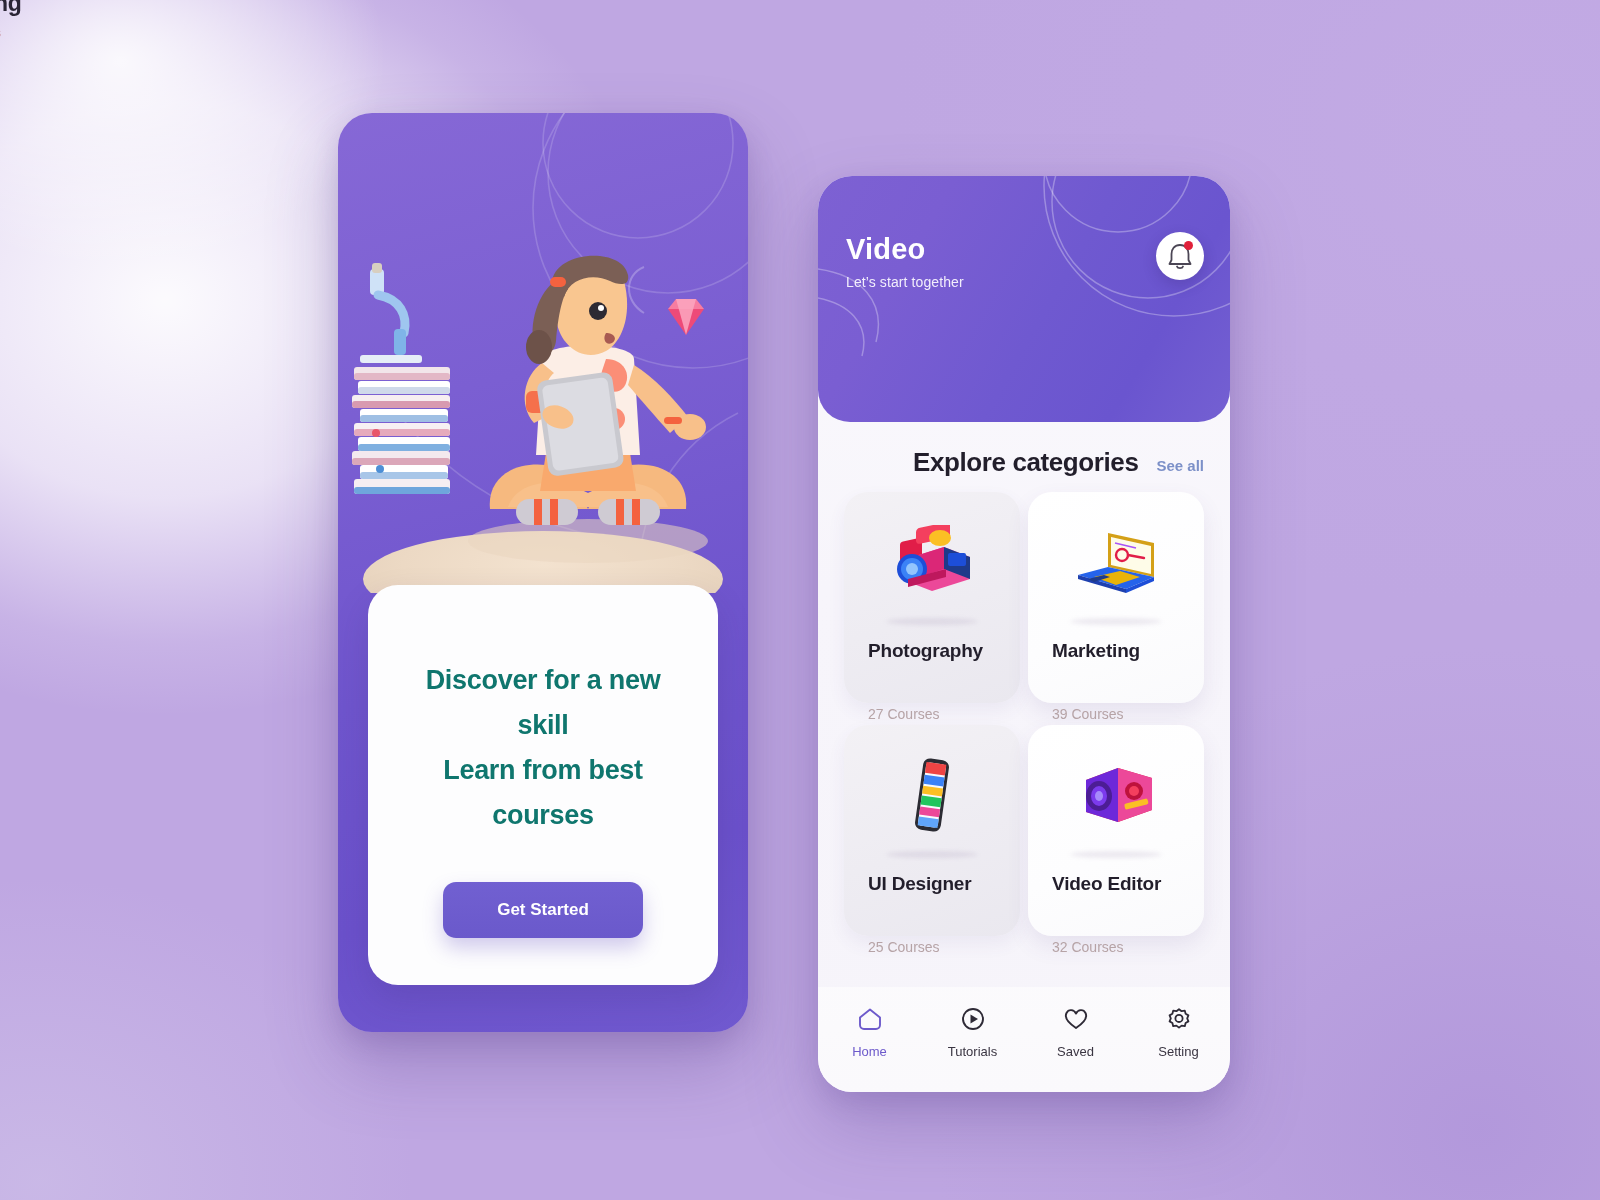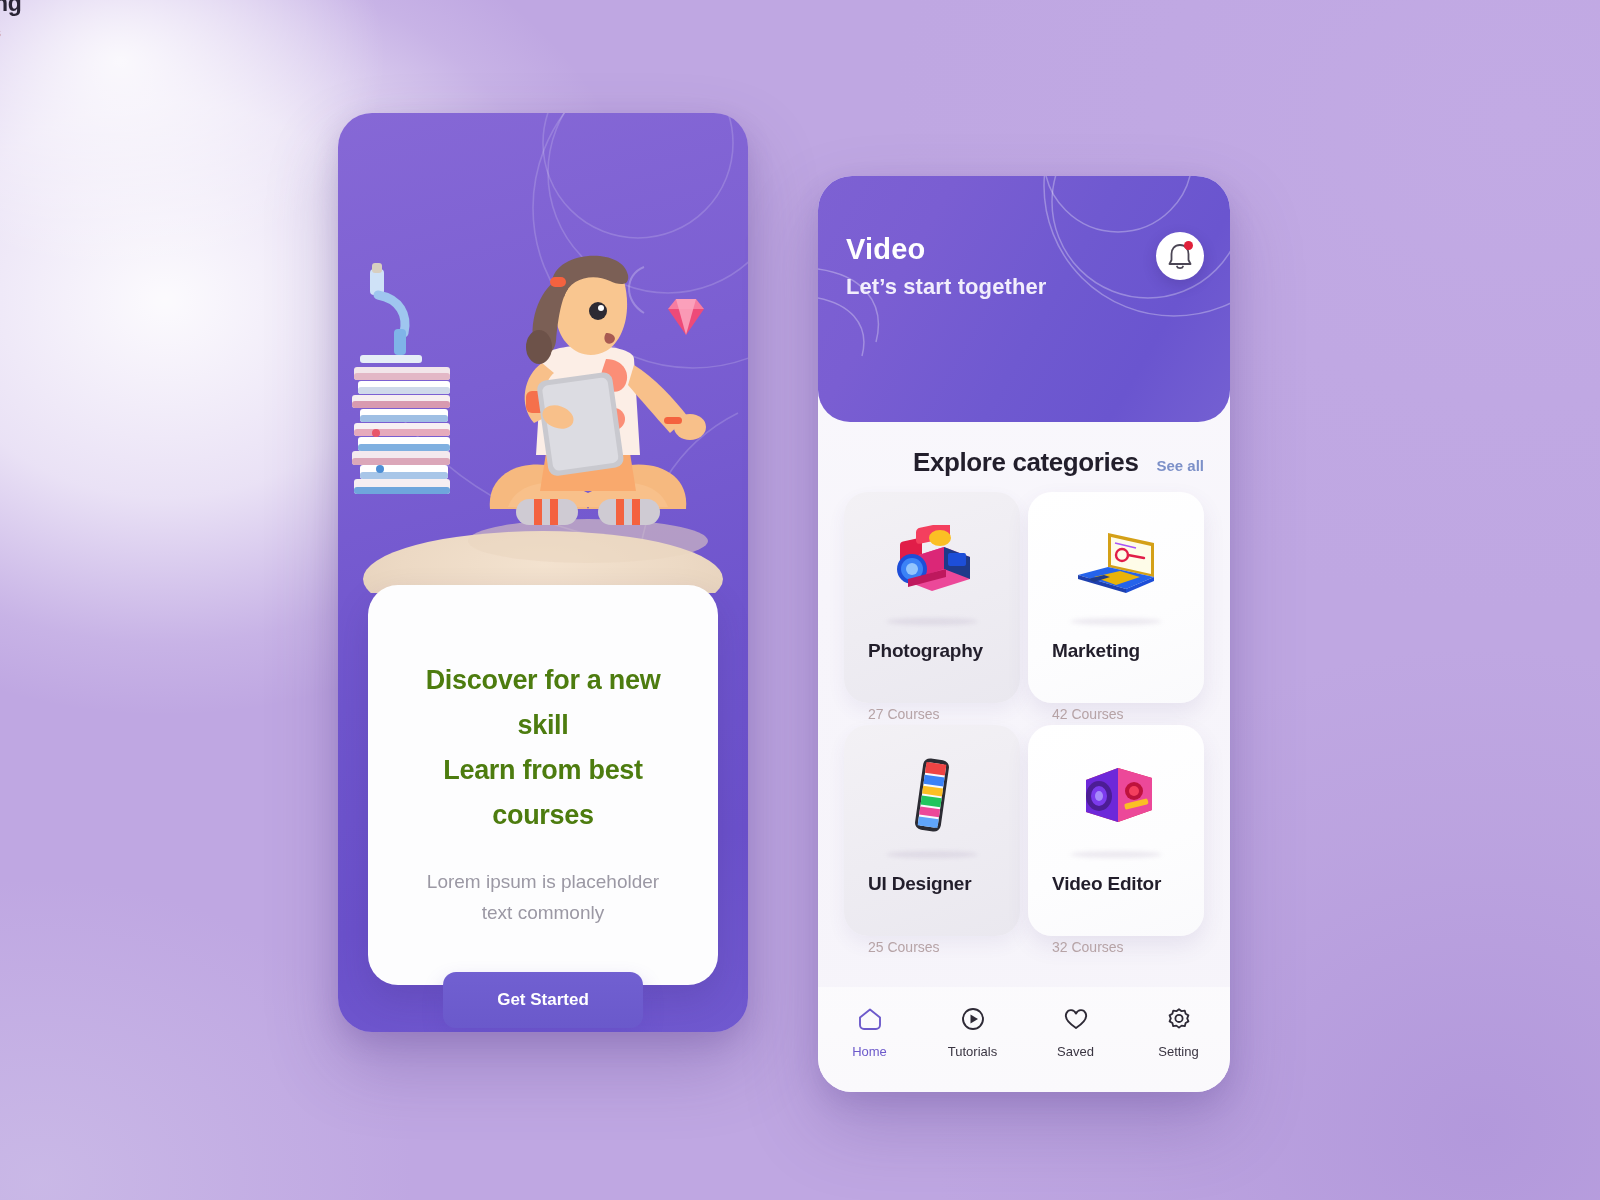--- a/index.html
+++ b/index.html
@@ -28,38 +28,38 @@
   
   #phone-left{left:338px;top:113px;width:410px;height:919px;
     background:linear-gradient(165deg,#8668d6 0%,#7b5fd2 30%,#6f55cd 58%,#6b51cb 80%,#7059cf 100%);
     box-shadow:0 34px 70px rgba(86,60,140,.30), 0 10px 26px rgba(86,60,140,.18);}
   .hero{position:absolute;left:0;top:0;width:100%;height:480px;overflow:hidden;}
   .hero svg{position:absolute;left:0;top:0;}
   .disc{position:absolute;left:50%;transform:translateX(-50%);bottom:-34px;width:360px;height:96px;border-radius:50%;
     background:radial-gradient(ellipse at 50% 35%, #f3e2cf 0%,#ecd9c4 55%,#e2cdb7 100%);}
   .card-white{position:absolute;left:30px;top:472px;width:350px;height:400px;background:#fdfdfe;border-radius:30px;
     box-shadow:0 16px 34px rgba(60,40,110,.17);}
-  .headline{margin:16px;padding:0 22px;text-align:center;font-size:27px;line-height:45px;font-weight:700;color:#4d7c0f;letter-spacing:-.3px;}
+  .headline{margin:16px;padding:0 22px;text-align:center;font-size:27px;line-height:45px;font-weight:700;color:#0f766e;letter-spacing:-.3px;}
   .headline .l1{display:block;margin-top:73px;}
   .headline .l2{display:block;}
   .sub{margin:28px 40px 0;text-align:center;font-size:19px;line-height:31px;color:#9b98a4;}
   .cta{display:block;margin:44px auto 0;width:200px;height:56px;border:none;border-radius:13px;
     background:linear-gradient(180deg,#7160d1 0%,#6a59cb 100%);color:#fff;font-size:17px;font-weight:600;
     font-family:"Liberation Sans",sans-serif;cursor:pointer;box-shadow:0 10px 20px rgba(95,73,190,.28);}
 
   
   #phone-right{left:818px;top:176px;width:412px;height:916px;
     background:linear-gradient(180deg,#fbfafd 0%,#f7f5fb 45%,#f6f4fa 100%);
     box-shadow:0 34px 72px rgba(86,60,140,.28), 0 10px 26px rgba(86,60,140,.16);}
   .header{position:absolute;left:0;top:0;width:100%;height:246px;overflow:hidden;
     border-bottom-left-radius:32px;border-bottom-right-radius:32px;
     background:linear-gradient(120deg,#7d61d3 0%,#7a5ed2 25%,#6f59d0 55%,#6a55cf 78%,#7460d2 100%);}
   .header svg{position:absolute;left:0;top:0;}
   .hello{position:absolute;left:28px;top:57px;font-size:29px;font-weight:700;color:#fff;letter-spacing:.2px;}
-  .tagline{position:absolute;left:28px;top:98px;font-size:22px;font-weight:700;color:#f2eefc;letter-spacing:.1px;}
+  .tagline{position:absolute;left:28px;top:98px;font-size:14px;font-weight:400;color:#f2eefc;letter-spacing:.1px;}
   .bell{position:absolute;right:26px;top:56px;width:48px;height:48px;border-radius:50%;background:#fff;
     box-shadow:0 5px 14px rgba(50,30,100,.22);cursor:pointer;}
   .bell .dot{position:absolute;right:11px;top:9px;width:9px;height:9px;border-radius:50%;background:#e0203a;}
   .searchbar{position:absolute;left:26px;top:160px;width:360px;height:57px;border-radius:29px;
     background:linear-gradient(180deg,#ffffff 0%,#f6f4f8 100%);box-shadow:0 7px 18px rgba(50,30,100,.16);}
   .searchbar input{position:absolute;left:72px;top:0;width:240px;height:57px;border:none;outline:none;background:transparent;
     font-size:17px;color:#6f6d77;font-family:"Liberation Sans",sans-serif;}
   .searchbar input::placeholder{color:#a3a1ab;}
   .sicon{position:absolute;left:30px;top:15px;}
   .micon{position:absolute;right:26px;top:16px;}
@@ -198,24 +198,20 @@
       </g>
       <path d="M206 72 C 186 60, 186 34, 206 26" stroke="#ffffff" stroke-opacity=".25" stroke-width="2" fill="none"></path>
     </svg>
   </div>
 
   <div class="card-white">
     <h1 class="headline">
       <span class="l1">Discover for a new skill</span>
       <span class="l2">Learn from best courses</span>
     </h1>
-    <p class="sub">
-      <span>Lorem ipsum is placeholder</span><br>
-      <span>text commonly</span>
-    </p>
     <button class="cta">Get Started</button>
   </div>
 </div>
 
 <div class="phone" id="phone-right">
 
   <div class="header">
     <svg width="412" height="246" viewBox="0 0 412 246">
       <g fill="none" stroke="#ffffff" stroke-opacity="0.30" stroke-width="1.5">
         <circle cx="330" cy="26" r="96"></circle>
@@ -277,21 +273,21 @@
           <line x1="45" y1="18" x2="66" y2="23" stroke="#a855f7" stroke-width="1.6"></line>
           <path d="M8 50 L38 42 L84 52 L56 64 Z" fill="#2563eb"></path>
           <path d="M8 50 L56 64 L56 68 L8 54 Z" fill="#1e40af"></path>
           <path d="M56 64 L84 52 L84 56 L56 68 Z" fill="#1d4ed8"></path>
           <path d="M24 52 L50 46 L70 52 L46 60 Z" fill="#eab308"></path>
           <path d="M18 54 L34 50 L40 52 L24 57 Z" fill="#1e3a8a"></path>
         </svg>
       </div>
       <div class="shadow"></div>
       <div class="title">Marketing</div>
-      <div class="count">42 Courses</div>
+      <div class="count">39 Courses</div>
     </div>
 
     <div class="cat shade">
       <div class="art">
         <svg width="92" height="80" viewBox="0 0 92 80">
           <g transform="rotate(8 46 40)">
             <rect x="33" y="4" width="26" height="72" rx="7" fill="#2b2b33"></rect>
             <rect x="36" y="8" width="20" height="64" rx="4" fill="#f8fafc"></rect>
             <rect x="36" y="8" width="20" height="11" fill="#ef4444"></rect>
             <rect x="36" y="21" width="20" height="9" fill="#3b82f6"></rect>

